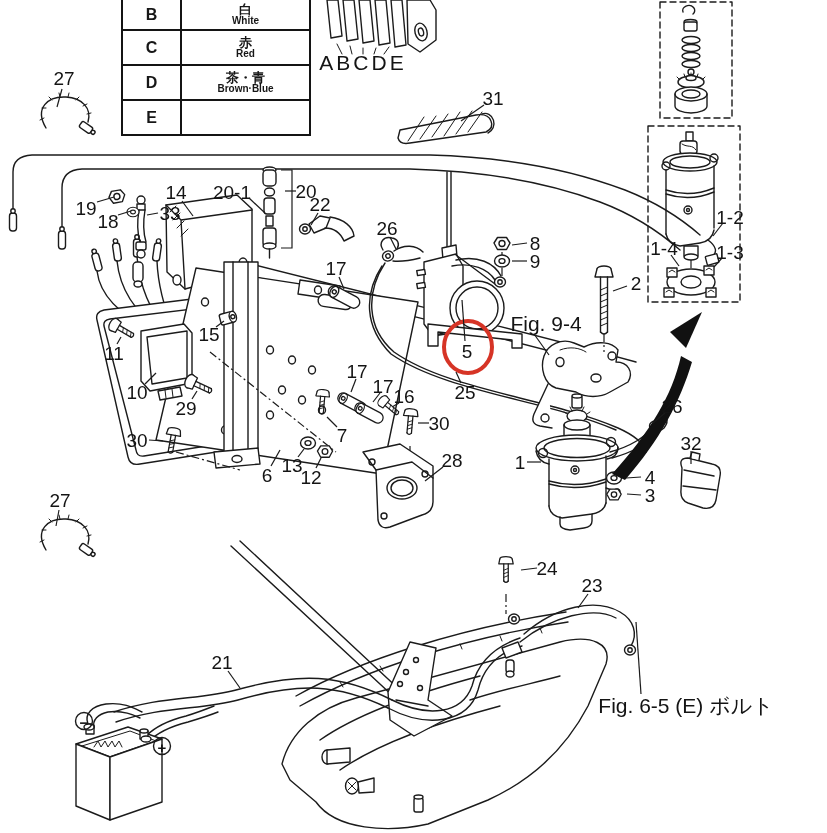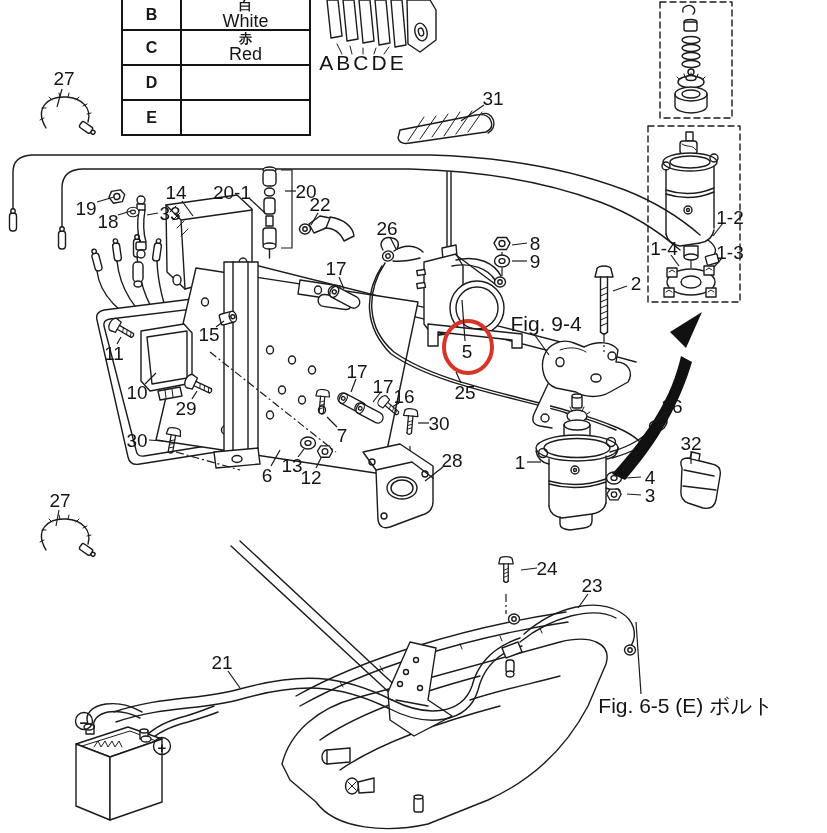--- a/index.html
+++ b/index.html
@@ -19,21 +19,21 @@
   
   #cctable{position:absolute;left:121px;top:0;width:186px;border:2px solid #141414;border-top:none;
            background:#fff;z-index:5;}
   .ccrow{display:flex;border-bottom:2px solid #141414;height:33px;}
   .ccrow:first-child{height:29px;}
   .ccrow:last-child{border-bottom:none;}
   .cckey{width:57px;border-right:2px solid #141414;display:flex;align-items:center;justify-content:center;
          font-size:16px;font-weight:700;}
   .ccval{flex:1;display:flex;flex-direction:column;align-items:center;justify-content:center;line-height:1.02;}
   .ccjp{font-size:13px;font-weight:700;}
-  .ccen{font-size:18px;font-weight:400;}
+  .ccen{font-size:10px;font-weight:700;}
 </style>
 </head>
 <body>
 
 <div id="page">
 
 <svg width="827" height="833" viewBox="0 0 827 833">
   <defs>
     <g id="nut">
       <path class="fw" d="M-8,-1 L-4.5,-6.5 L4.5,-6.5 L8,-1 L4.5,5.5 L-4.5,5.5 Z"></path>
@@ -512,19 +512,23 @@
   </div>
   <div class="ccrow">
     <div class="cckey">C</div>
     <div class="ccval">
       <span class="ccjp">赤</span>
       <span class="ccen">Red</span>
     </div>
   </div>
   <div class="ccrow">
     <div class="cckey">D</div>
+    <div class="ccval">
+      <span class="ccjp">茶・青</span>
+      <span class="ccen">Brown·Blue</span>
+    </div>
   </div>
   <div class="ccrow">
     <div class="cckey">E</div>
   </div>
 </div>
 
 </div>
 
 </body></html>

